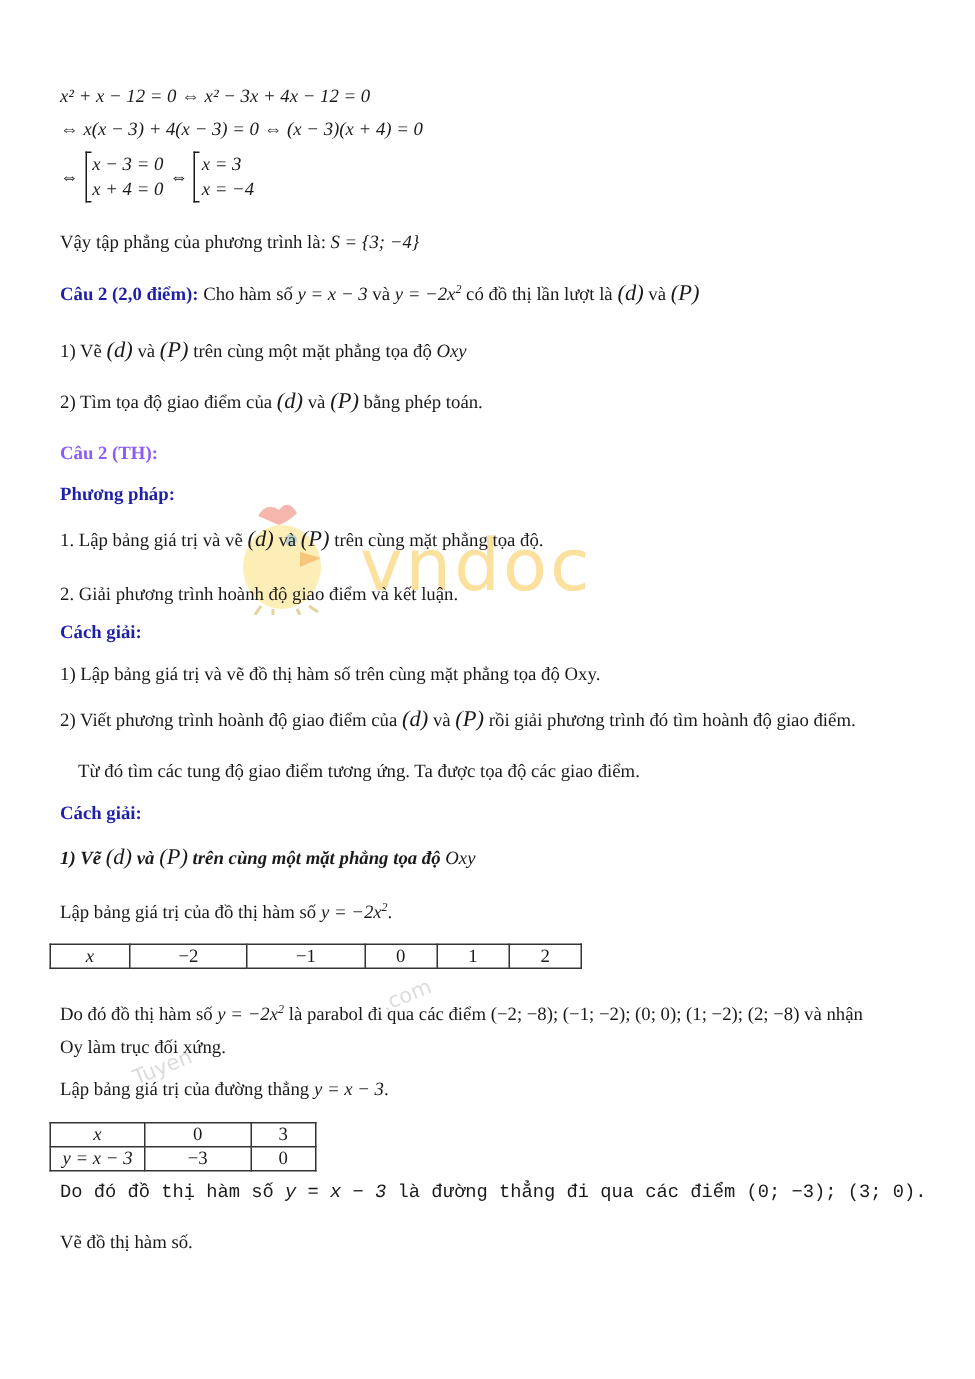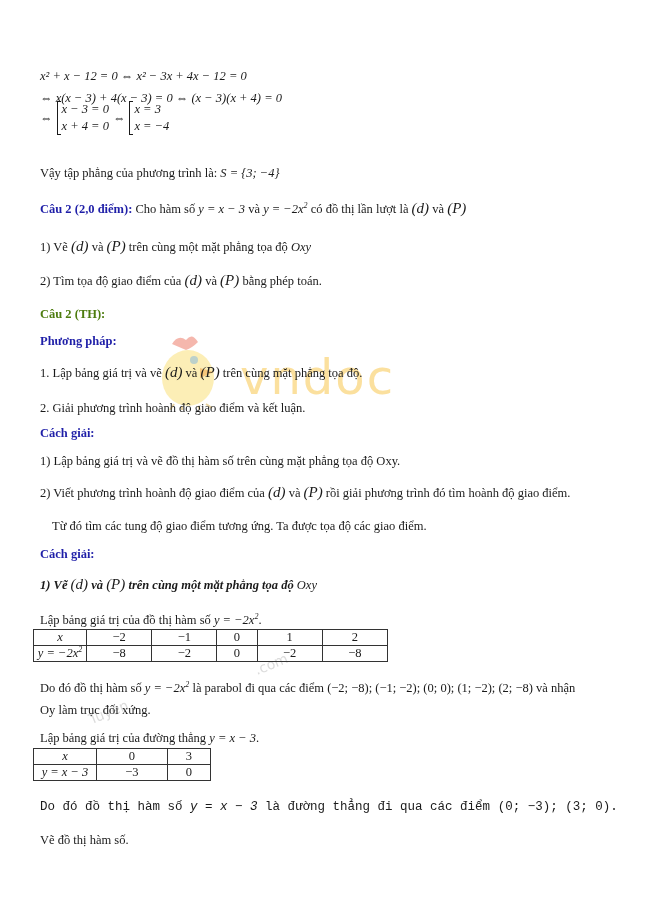--- a/index.html
+++ b/index.html
@@ -1,24 +1,24 @@
 <!DOCTYPE html>
 <html><head>
 <meta charset="utf-8">
 <style>
   html, body { margin: 0; padding: 0; background: #ffffff; }
   body {
     width: 650px; height: 919px; position: relative; overflow: hidden;
     font-family: "Liberation Serif", "DejaVu Serif", serif;
     color: #1a1a1a; font-size: 12.5px;
   }
-  .line { position: absolute; left: 40px; white-space: nowrap; line-height: 16px; margin-top: 12px; }
+  .line { position: absolute; left: 40px; white-space: nowrap; line-height: 16px; }
   .m { font-style: italic; }
   .blue { color: #1f1fa8; font-weight: bold; }
-  .red { color: #4d7c0f; font-weight: bold; }
+  .red { color: #8b5cf6; font-weight: bold; }
   .bi { font-weight: bold; font-style: italic; }
   .par { font-size: 15px; }
   .brace-wrap { position: absolute; left: 40px; display: flex; align-items: center; }
   .sys { display: inline-flex; flex-direction: column; border-left: 1.3px solid #1a1a1a; padding-left: 4px; margin: 0 4px; line-height: 17px; position: relative; }
   .sys::before, .sys::after { content: ""; position: absolute; left: -1px; width: 4px; border-top: 1.3px solid #1a1a1a; }
   .sys::before { top: 0; }
   .sys::after { bottom: 0; }
   table.vt { position: absolute; left: 33px; border-collapse: collapse; font-size: 12.5px; }
   table.vt td { border: 1px solid #333; text-align: center; height: 15px; padding: 0 2px; line-height: 15px; }
   sup { font-size: 8px; vertical-align: 5px; line-height: 0; }
@@ -125,28 +125,20 @@
 <table class="vt" style="top:629px; width:355px;">
   <tbody>
       <tr>
     <td class="m" style="width:48px;">x</td>
     <td>−2</td>
     <td>−1</td>
     <td>0</td>
     <td>1</td>
     <td>2</td>
   </tr>
-  <tr>
-    <td class="m"><span>y = −2x</span><sup>2</sup></td>
-    <td>−8</td>
-    <td>−2</td>
-    <td>0</td>
-    <td>−2</td>
-    <td>−8</td>
-  </tr>
 </tbody>
   </table>
 
 <div class="line" style="top:668px;text-align:center;">
   <span>Do đó đồ thị hàm số</span>
   <span class="m"><span>y = −2x</span><sup>2</sup></span>
   <span>là parabol đi qua các điểm</span>
   <span>(−2; −8); (−1; −2); (0; 0); (1; −2); (2; −8)</span>
   <span>và nhận</span>
 </div>

